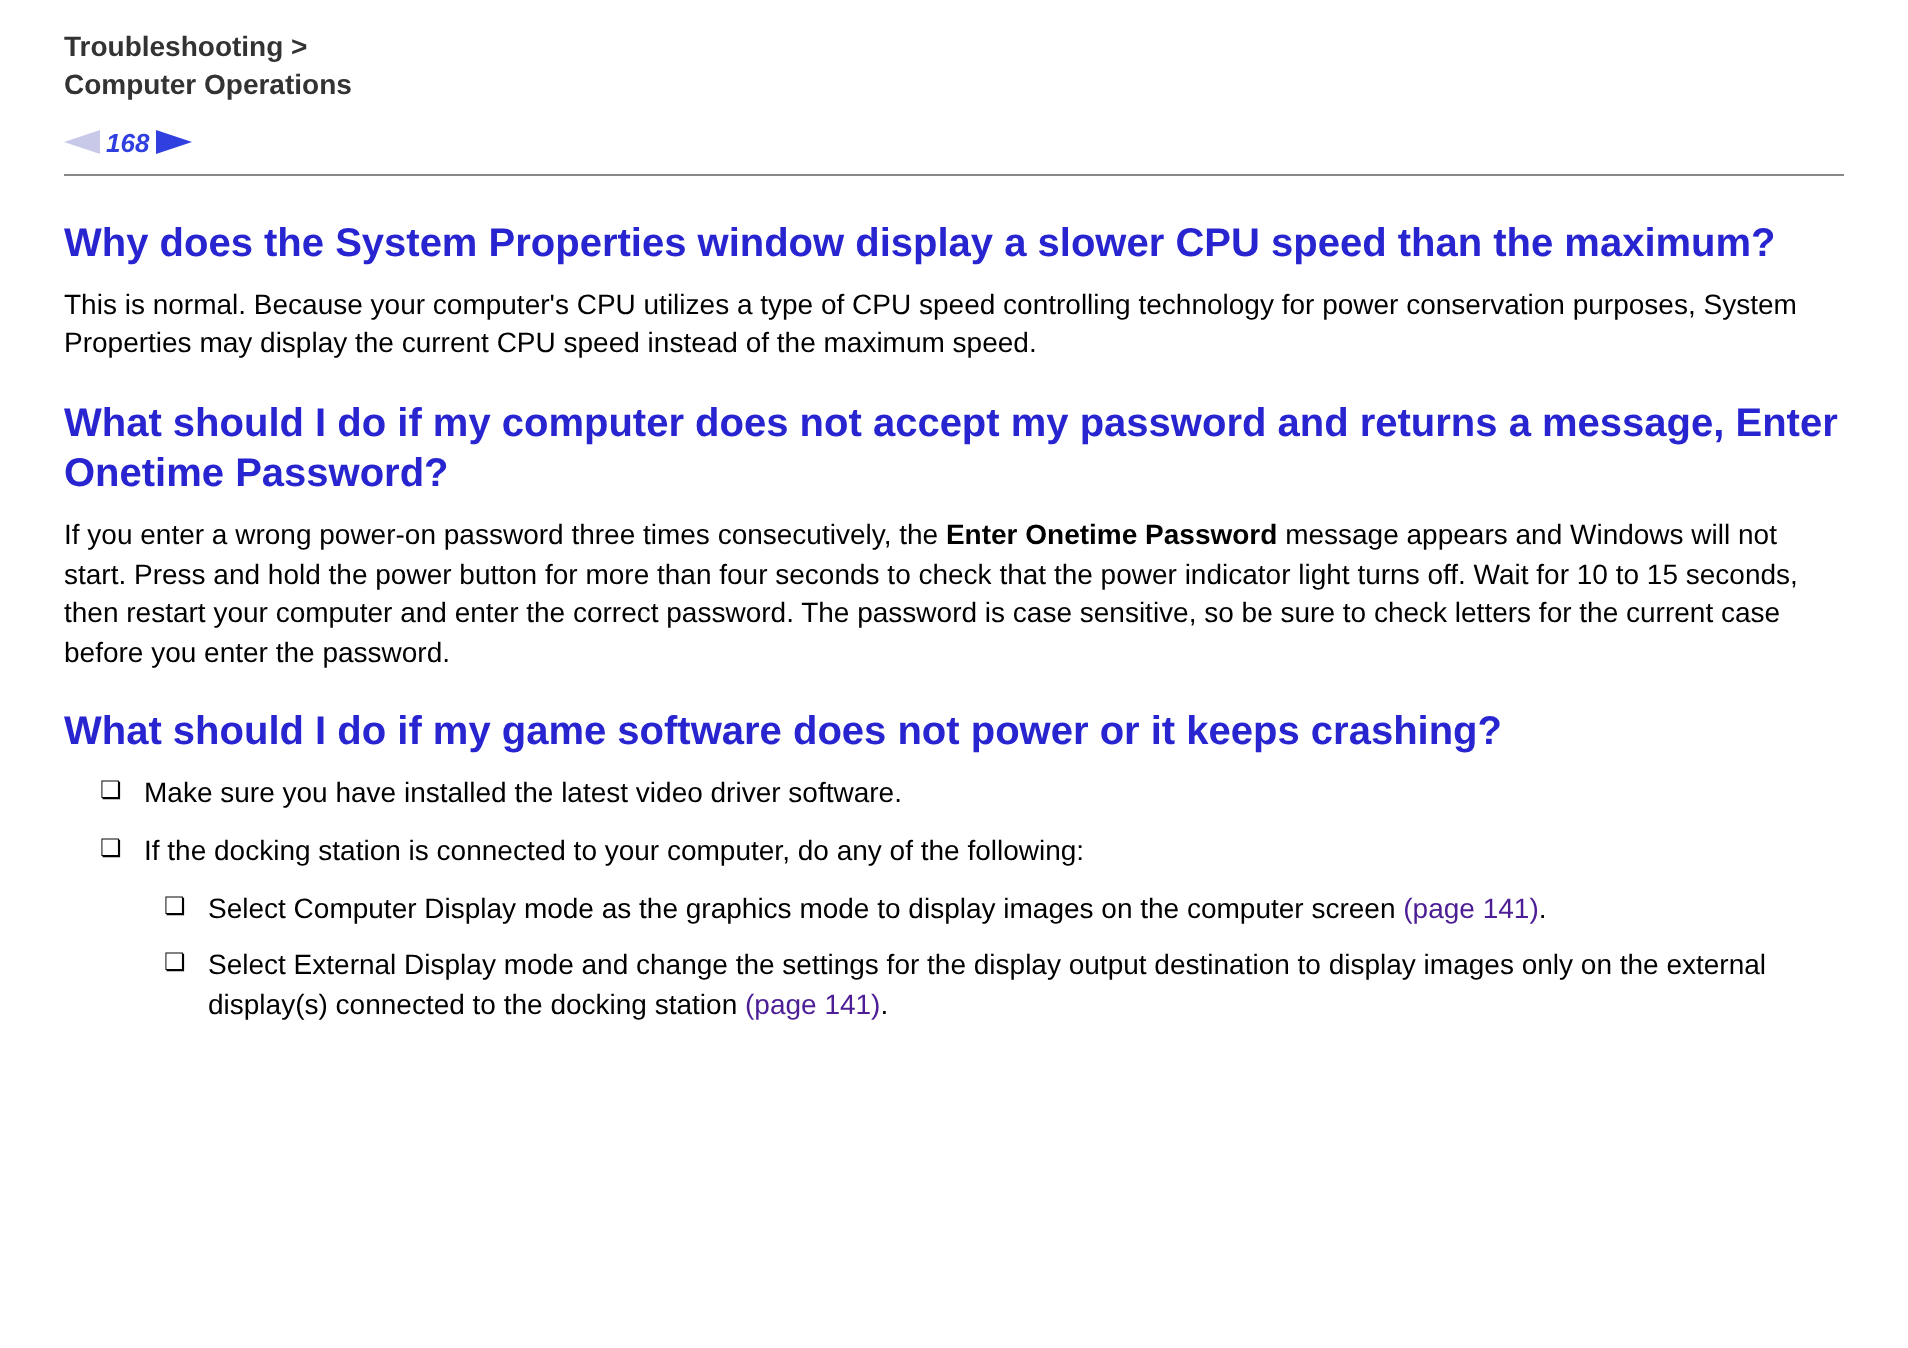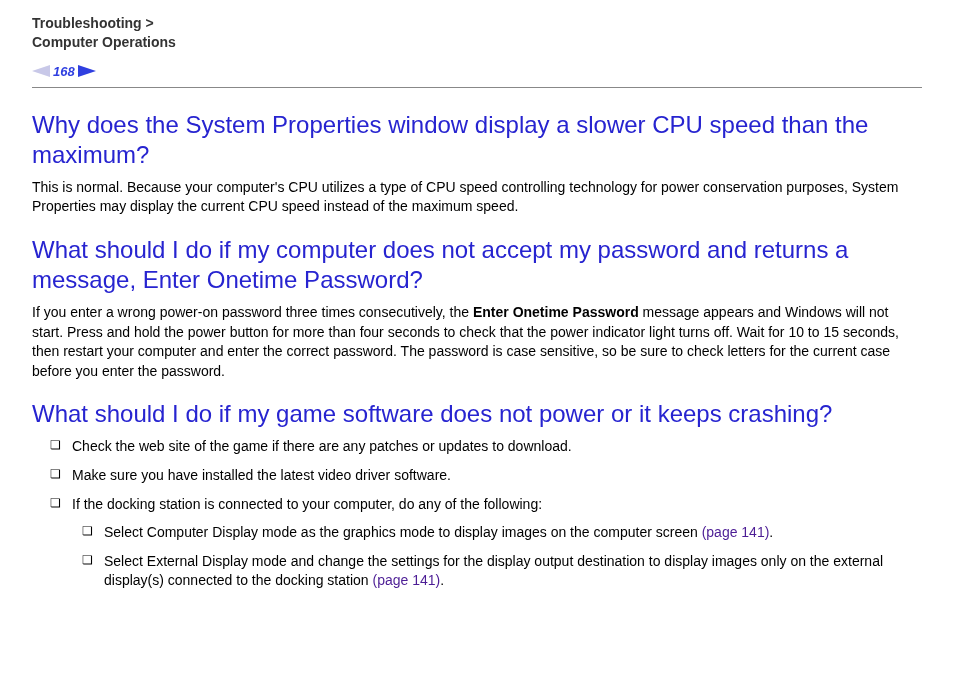--- a/index.html
+++ b/index.html
@@ -38,22 +38,22 @@
     font-weight: bold;
     font-style: italic;
     color: #2f3fe0;
   }
   .arrow-left, .arrow-right {
     display: inline-flex;
     align-items: center;
   }
   .arrow-left svg, .arrow-right svg { display: block; }
   .section-heading {
-    font-size: 24px;
-    font-weight: 400;
+    font-size: 20px;
+    font-weight: 700;
     color: #2724d0;
     margin-bottom: 8px;
     line-height: 1.25;
   }
   .body-text {
     font-size: 14px;
     line-height: 1.4;
     margin-bottom: 18px;
   }
   .bold { font-weight: bold; }
@@ -111,21 +111,20 @@
 <h2 class="section-heading">Why does the System Properties window display a slower CPU speed than the maximum?</h2>
 <p class="body-text">This is normal. Because your computer's CPU utilizes a type of CPU speed controlling technology for power conservation purposes, System Properties may display the current CPU speed instead of the maximum speed.</p>
 
 <h2 class="section-heading">What should I do if my computer does not accept my password and returns a message, Enter Onetime Password?</h2>
 <p class="body-text">
   <span>If you enter a wrong power-on password three times consecutively, the </span><span class="bold">Enter Onetime Password</span><span> message appears and Windows will not start. Press and hold the power button for more than four seconds to check that the power indicator light turns off. Wait for 10 to 15 seconds, then restart your computer and enter the correct password. The password is case sensitive, so be sure to check letters for the current case before you enter the password.</span>
 </p>
 
 <h2 class="section-heading">What should I do if my game software does not power or it keeps crashing?</h2>
 <ul class="bullets">
-  <li>Check the web site of the game if there are any patches or updates to download.</li>
   <li>Make sure you have installed the latest video driver software.</li>
   <li>
     <span>If the docking station is connected to your computer, do any of the following:</span>
     <ul class="bullets">
       <li>
         <span>Select Computer Display mode as the graphics mode to display images on the computer screen </span><a class="page-link">(page 141)</a><span>.</span>
       </li>
       <li>
         <span>Select External Display mode and change the settings for the display output destination to display images only on the external display(s) connected to the docking station </span><a class="page-link">(page 141)</a><span>.</span>
       </li>

